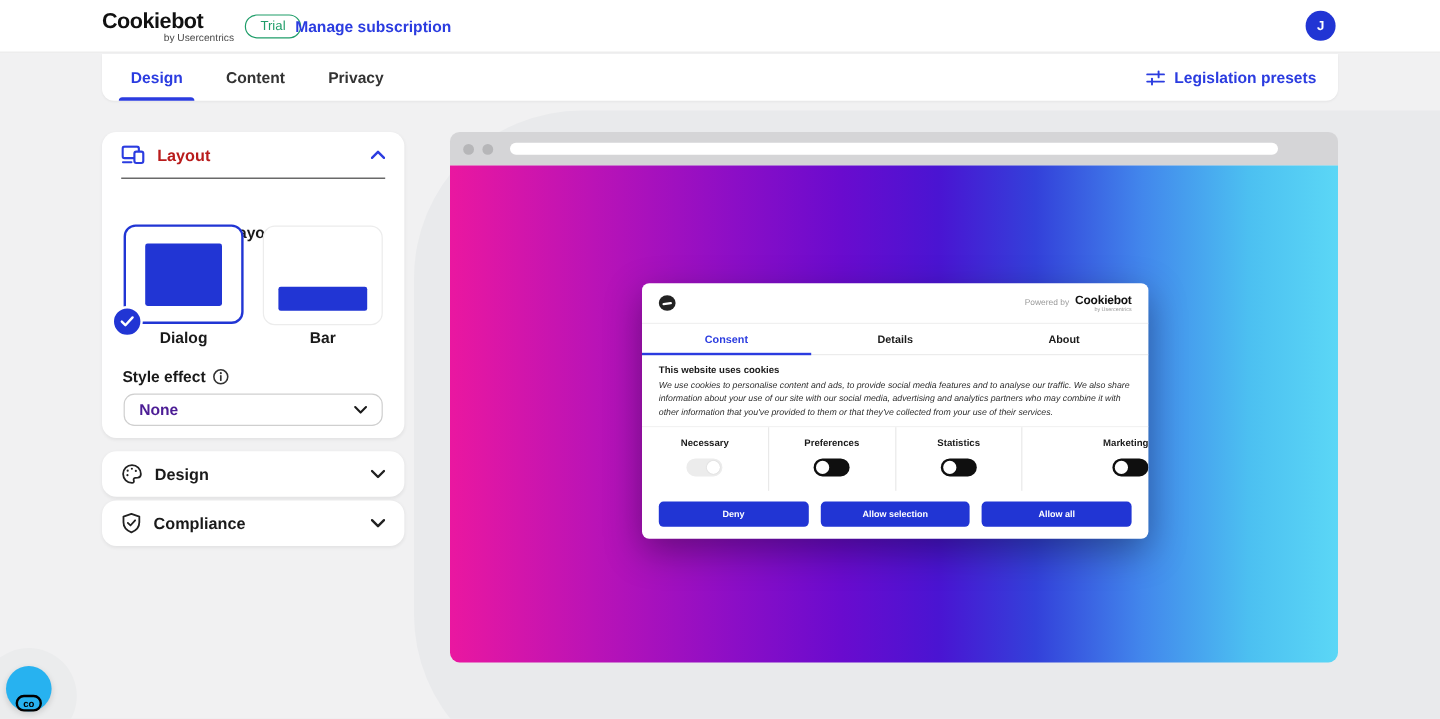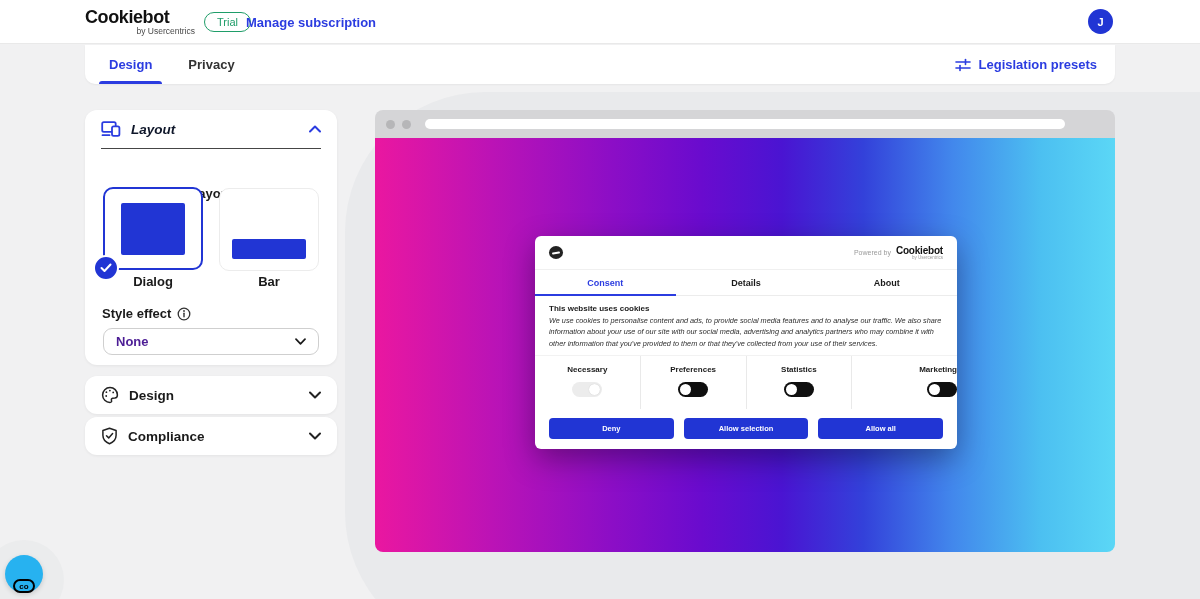--- a/index.html
+++ b/index.html
@@ -71,21 +71,21 @@
   
   .card {
     background:#fff; border-radius:12px;
     box-shadow:0 1px 3px rgba(0,0,0,.06);
   }
   .layout-card { left:85px; top:110px; width:252px; height:255px; }
   .sec-head {
     height:38px; display:flex; align-items:center; padding:0 16px; cursor:pointer;
   }
   .sec-head .sec-title { font-size:13.5px; font-weight:700; margin-left:10px; flex:1; }
-  .layout-card .sec-title { color:#0f172a;font-style:italic; }
+  .layout-card .sec-title { color:#b91c1c; }
   .layout-divider { height:1px; background:#454545; margin:0 16px; }
   .field-label { font-size:13px; font-weight:700; color:#1a1a1a; }
   .banner-layout-label { position:absolute; left:17px; top:76px;margin-left:40px; }
 
   .opt-card {
     position:absolute; width:100px; height:83px; background:#fff;
     border:1.5px solid #ececec; border-radius:10px; cursor:pointer;
   }
   .opt-dialog { left:18px; top:77px; border:2px solid #2135d4; }
   .opt-bar { left:134px; top:78px; }
@@ -219,20 +219,21 @@
     <div class="brand">Cookiebot</div>
     <div class="brand-sub">by Usercentrics</div>
   </div>
   <div class="trial-pill">Trial</div>
   <div class="manage-link">Manage subscription</div>
   <div class="avatar">J</div>
 </div>
 
 <div class="abs tabbar">
   <div class="tab active">Design</div>
+  <div class="tab">Content</div>
   <div class="tab">Privacy</div>
   <div class="legislation">
     <svg width="16" height="14" viewBox="0 0 16 14">
       <line x1="1" y1="4" x2="15" y2="4" stroke="#2b3ce0" stroke-width="1.6" stroke-linecap="round"></line>
       <line x1="10.5" y1="1.5" x2="10.5" y2="6.5" stroke="#2b3ce0" stroke-width="1.6" stroke-linecap="round"></line>
       <line x1="1" y1="10" x2="15" y2="10" stroke="#2b3ce0" stroke-width="1.6" stroke-linecap="round"></line>
       <line x1="5" y1="7.5" x2="5" y2="12.5" stroke="#2b3ce0" stroke-width="1.6" stroke-linecap="round"></line>
     </svg>
     <span>Legislation presets</span>
   </div>

